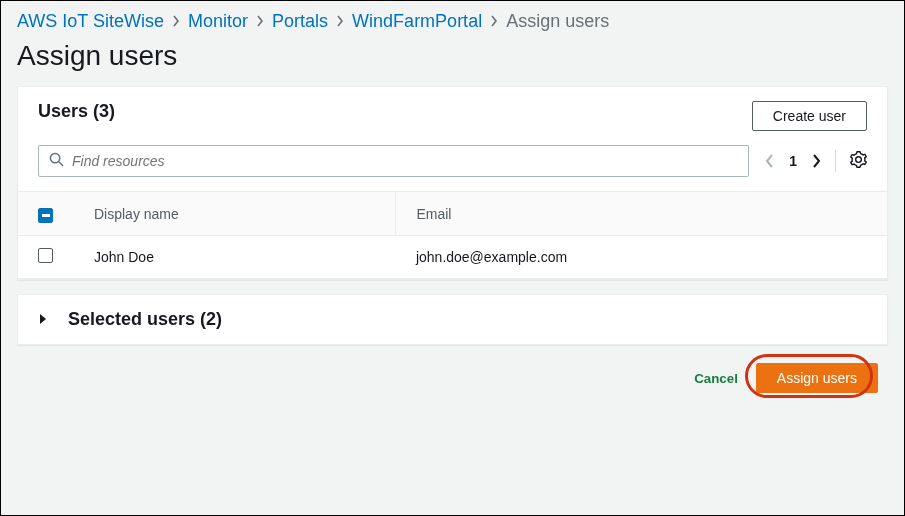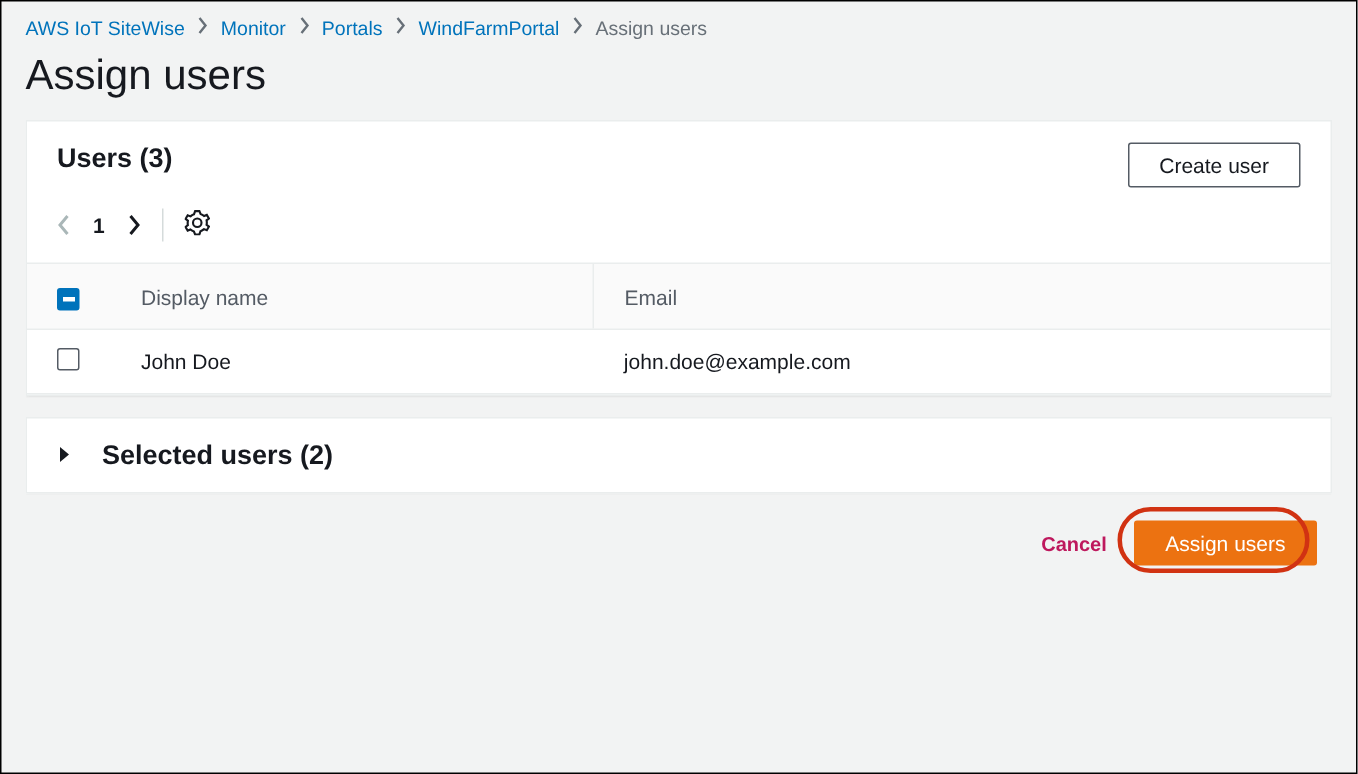--- a/index.html
+++ b/index.html
@@ -13,21 +13,21 @@
     border: 1px solid #000;
     overflow: hidden;
   }
 
   
   .breadcrumb {
     padding: 10px 16px 8px 16px;
     display: flex;
     align-items: center;
     gap: 8px;
-    font-size: 13px;
+    font-size: 18px;
   }
   .breadcrumb a { color: #0073bb; text-decoration: none; cursor: pointer; }
   .breadcrumb .sep { color: #879196; }
   .breadcrumb .current { color: #687078; }
 
   
   .page-title {
     font-size: 28px;
     font-weight: 400;
     padding: 0 16px 14px 16px;
@@ -175,21 +175,21 @@
     justify-content: flex-end;
     align-items: center;
     gap: 18px;
     padding: 4px 26px 0 26px;
   }
   .btn-cancel {
     background: transparent;
     border: none;
     font-weight: 700;
     cursor: pointer;
-    color: #be185d;
+    color: #15803d;
   }
   .assign-wrap { position: relative; }
   .assign-wrap .circle-annot {
     top: -9px; left: -11px;
     width: 128px; height: 44px;
   }
 
   
   .stroke-mid { stroke:#687078; }
   .stroke-dark { stroke:#16191f; }
@@ -227,20 +227,29 @@
 
 <h1 class="page-title">Assign users</h1>
 
 <section class="panel">
   <div class="panel-header">
     <div class="panel-title">Users (3)</div>
     <button class="btn">Create user</button>
   </div>
 
   <div class="filter-row">
+    <div class="search-wrap">
+      <span>
+        <svg width="15" height="15" viewBox="0 0 16 16">
+            <circle cx="6.5" cy="6.5" r="5" fill="none" class="stroke-mid" stroke-width="1.6"></circle>
+            <line x1="10.5" y1="10.5" x2="15" y2="15" class="stroke-mid" stroke-width="1.6"></line>
+          </svg>
+      </span>
+      <input type="text" placeholder="Find resources" style="">
+    </div>
     <div class="pagination">
       <span class="icon-btn">
         <svg width="10" height="14" viewBox="0 0 10 14">
             <path d="M7 1L2 7l5 6" fill="none" stroke="#aab7b8" stroke-width="2"></path>
           </svg>
       </span>
       <span class="num">1</span>
       <span class="icon-btn">
         <svg width="10" height="14" viewBox="0 0 10 14">
             <path d="M3 1l5 6-5 6" fill="none" class="stroke-dark" stroke-width="2"></path>

